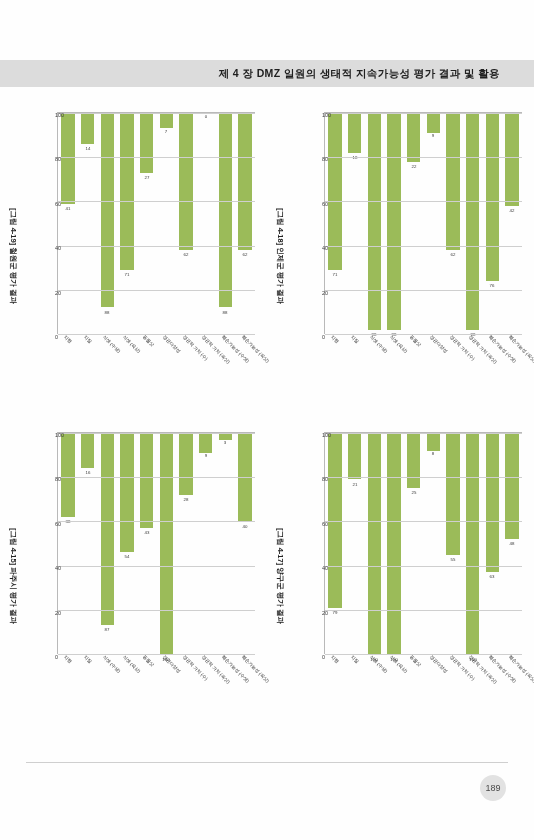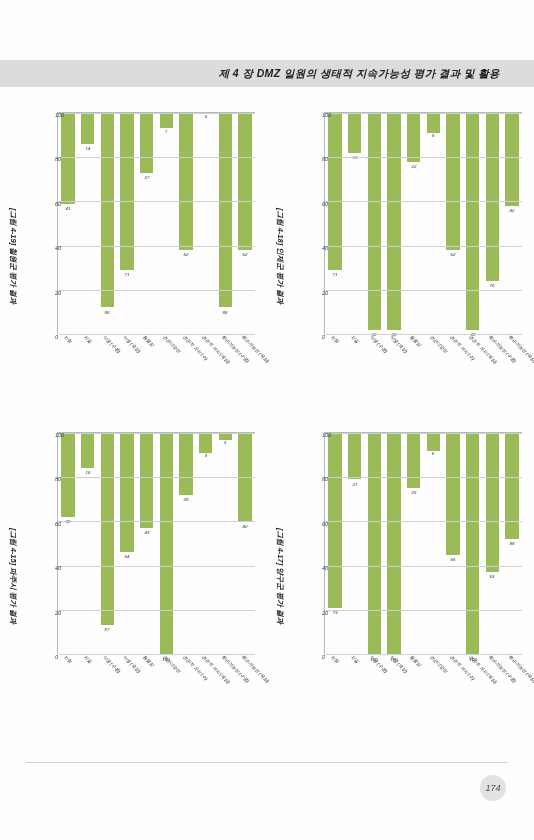--- a/index.html
+++ b/index.html
@@ -6,21 +6,20 @@
   body{
     width:534px;height:840px;
     background:#ffffff;
     font-family:"Liberation Sans","DejaVu Sans",sans-serif;
     overflow:hidden;
     position:relative;
   }
   .page{
     position:absolute;inset:0;
     background:#fefefe;
-    font-style:italic;
   }
   
   .header-band{
     position:absolute;left:0;top:60px;width:534px;height:27px;
     background:#dcdcdc;
   }
   .header-title{
     position:absolute;left:0;top:60px;width:534px;height:27px;
     line-height:27px;
     text-align:right;
@@ -499,15 +498,15 @@
               <span class="catlabel" style="top: 9.9px;">훼손가능성 (육상)</span>
             </div>
           <div class="fig-caption">[그림 4-17] 양구군 평가 결과</div>
         </div>
       </div>
     </div>
 
   </div>
 
   <div class="footer-rule"></div>
-  <div class="pagenum">174</div>
+  <div class="pagenum">189</div>
 
 </div>
 
 </body></html>

